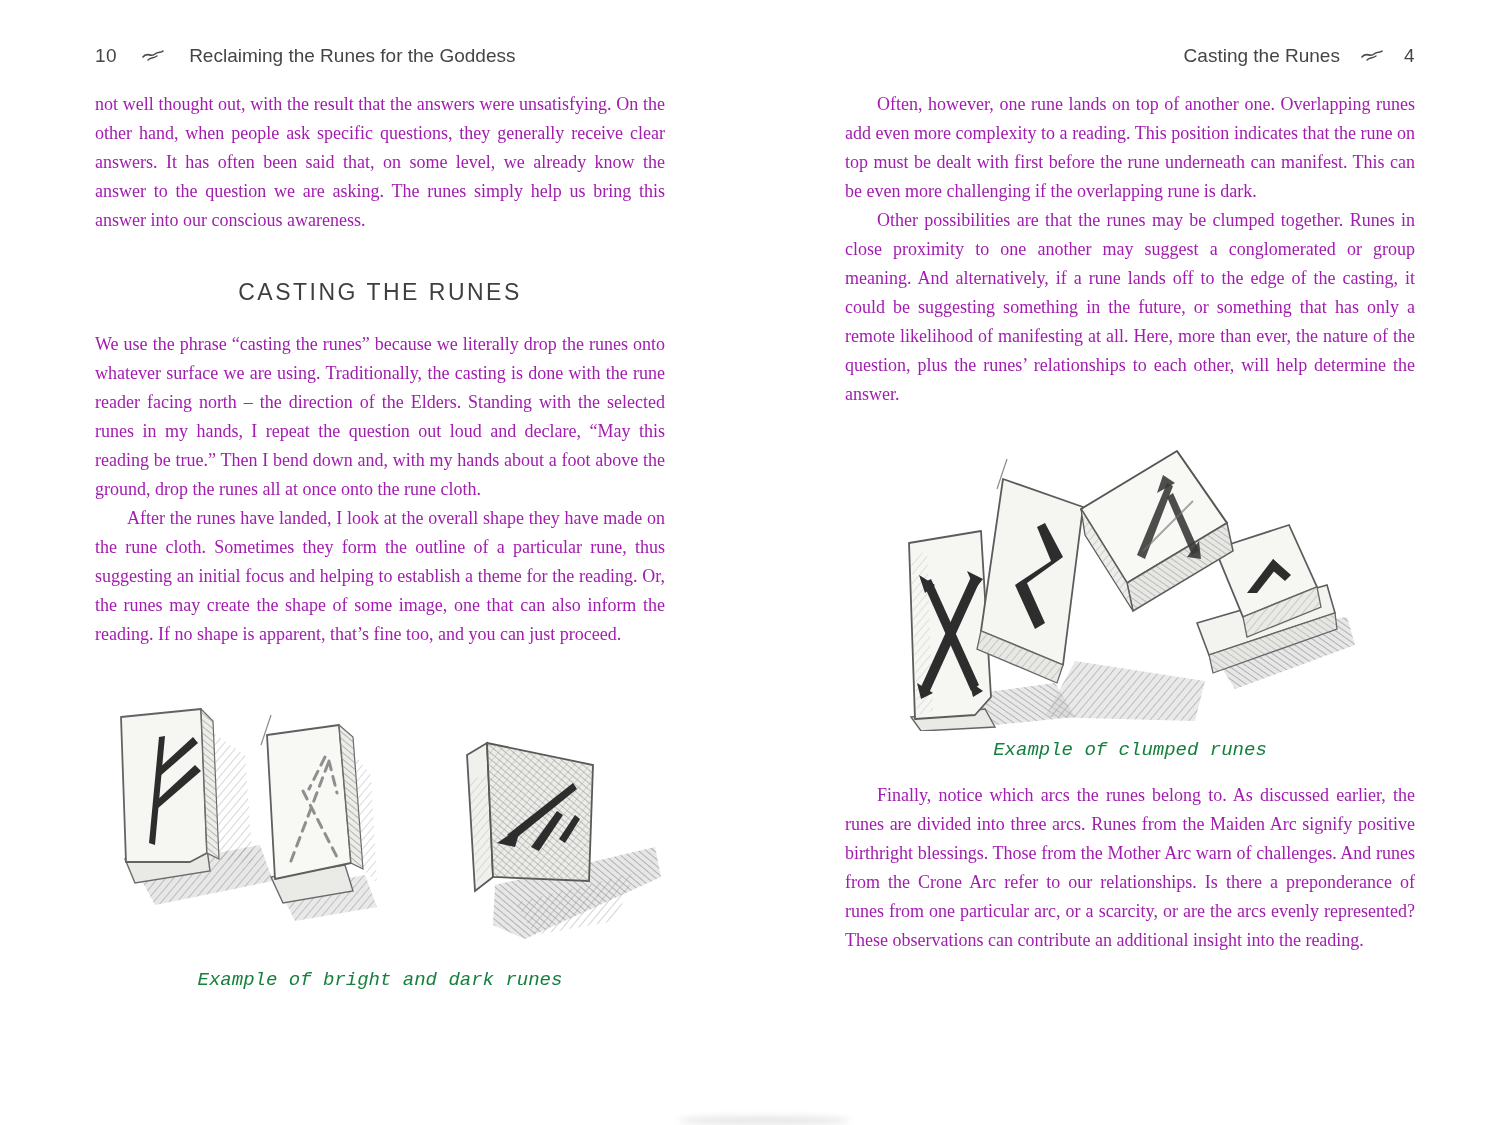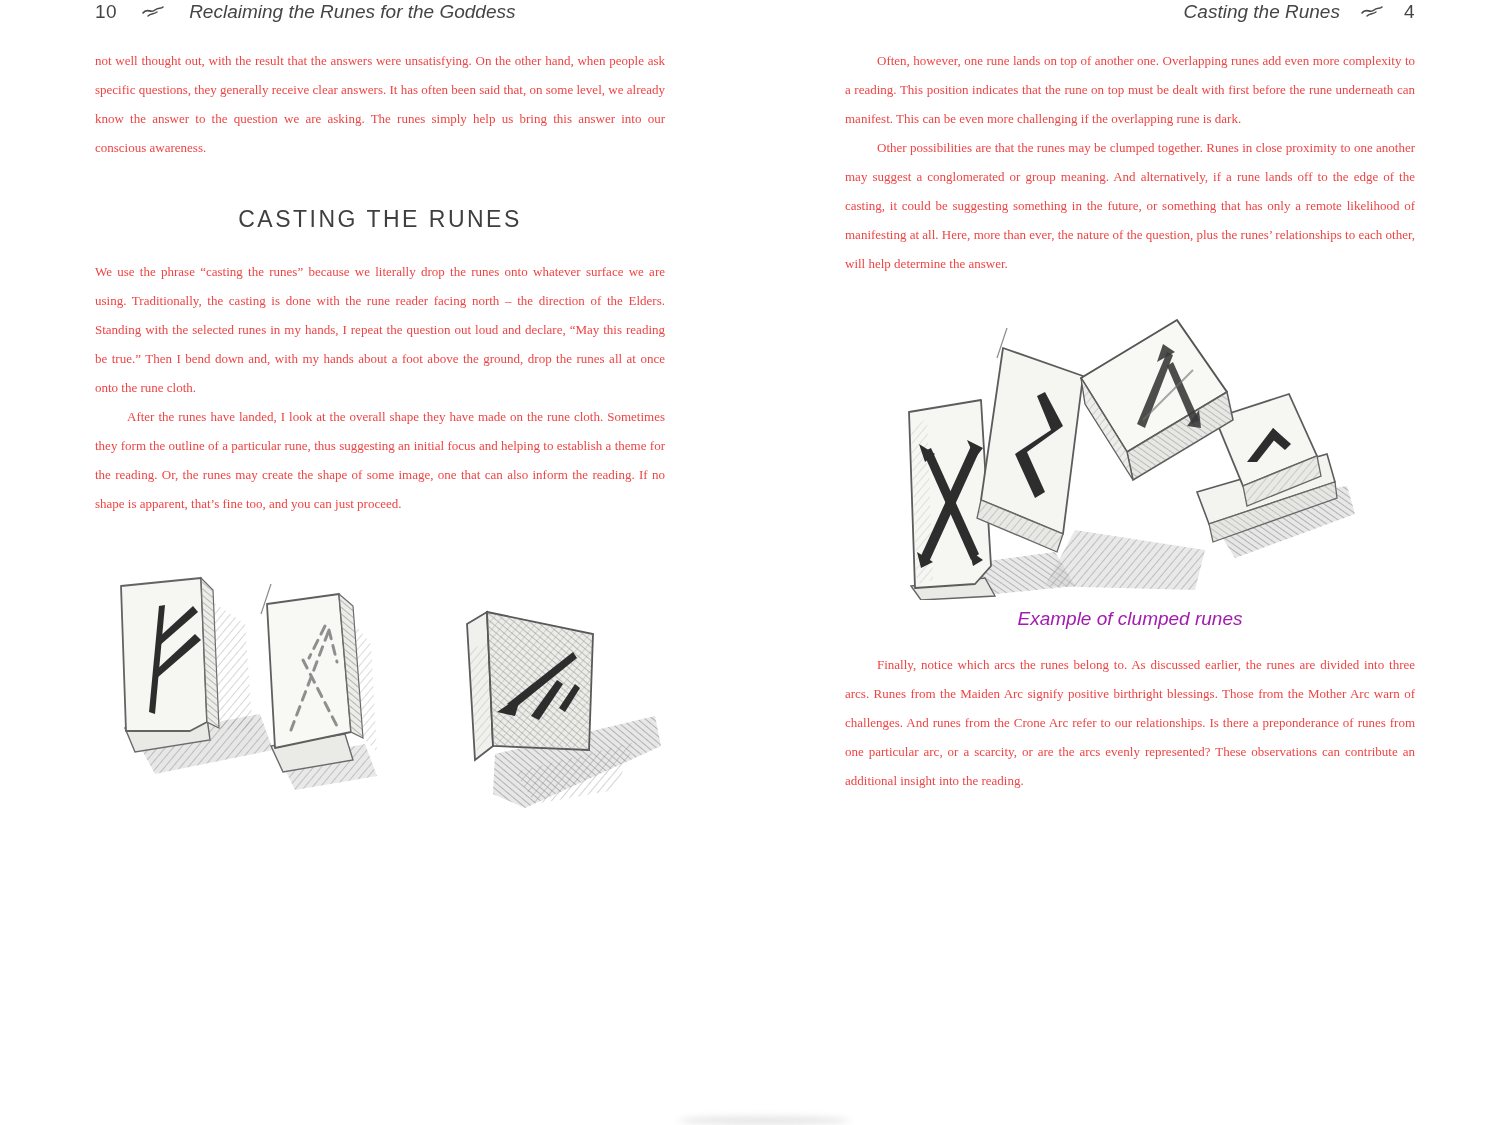--- a/index.html
+++ b/index.html
@@ -7,50 +7,50 @@
   body { font-family:"Liberation Serif", serif; color:#3a3a3a; }
 
   .spread { position:relative; width:1500px; height:1125px; background:#ffffff; }
 
   .page { position:absolute; top:0; width:570px; }
   .page-left  { left:95px; }
   .page-right { left:845px; }
 
   .running-head {
     display:flex; align-items:center; gap:0;
-    height:24px;
+    margin-top:44px; height:24px;
     font-family:"Liberation Sans", sans-serif;
     font-size:19px; color:#454545;
   }
   .running-head .page-num { font-style:normal; letter-spacing:0.5px; }
-  .running-head .head-title { font-style:italic; }
+  .running-head .head-title { }
   .running-head.align-right { justify-content:flex-end; }
   .ornament { display:inline-block; margin:0 24px; flex:0 0 auto; }
   .running-head.align-right .ornament { margin:0 20px; }
 
   .body-text {
-    font-size:13px; line-height:29px; text-align:justify;
-    color:#ef4444;
+    font-size:18px; line-height:29px; text-align:justify;
+    color:#a21caf;
   }
   .indent { text-indent:32px; }
   .first-para { margin-top:22px; }
 
   .section-heading {
     font-family:"Liberation Sans", sans-serif;
     font-weight:400; font-size:23px; letter-spacing:2.5px;
     color:#3f3f3f; text-align:center;
     margin-top:44px; margin-bottom:24px;
   }
 
   figure { margin:0; text-align:center; }
   .figure-left  { margin-top:14px; }
   .figure-right { margin-top:22px; }
   figcaption {
-    font-family:Liberation Sans, sans-serif;
-    font-style:italic; font-size:19px; color:#a21caf;
+    font-family:Liberation Mono, monospace;
+    font-style:italic; font-size:19px; color:#15803d;
     margin-top:10px;
   }
   .figure-right figcaption { margin-top:4px; }
 
   .closing-para { margin-top:20px; }
 
   .bottom-smudge {
     position:absolute; left:678px; top:1116px; width:172px; height:9px;
     background:rgba(120,120,120,0.18); border-radius:50%;
     filter:blur(3px);
@@ -143,20 +143,21 @@
           <polygon points="392,80 498,102 494,218 398,214" fill="#ececE8" stroke="#565656" stroke-width="1.8"></polygon>
           <polygon points="392,80 498,102 494,218 398,214" fill="url(#hL2)" opacity="0.75"></polygon>
           <polygon points="392,80 498,102 494,218 398,214" fill="url(#hL1)" opacity="0.45"></polygon>
 
           <path d="M412 172 L478 120 L482 126 L420 176 Z" fill="#2d2d2d"></path>
           <polygon points="402,180 426,164 420,184" fill="#2d2d2d"></polygon>
           <path d="M436 184 L462 148 L468 152 L444 188 Z" fill="#2d2d2d"></path>
           <path d="M464 176 L480 152 L485 156 L470 180 Z" fill="#2d2d2d"></path>
         </g>
       </svg>
+      <figcaption>Example of bright and dark runes</figcaption>
     </figure>
   </div>
 
   <div class="page page-right">
 
     <div class="running-head align-right">
       <span class="head-title">Casting the Runes</span>
       <span class="ornament">
         <svg width="24" height="13" viewBox="0 0 24 13">
           <path d="M2 8 C6 2, 10 9, 14 5 C17 2.5, 20 4, 22 2" fill="none" stroke="#4a4a4a" stroke-width="1.6" stroke-linecap="round"></path>

